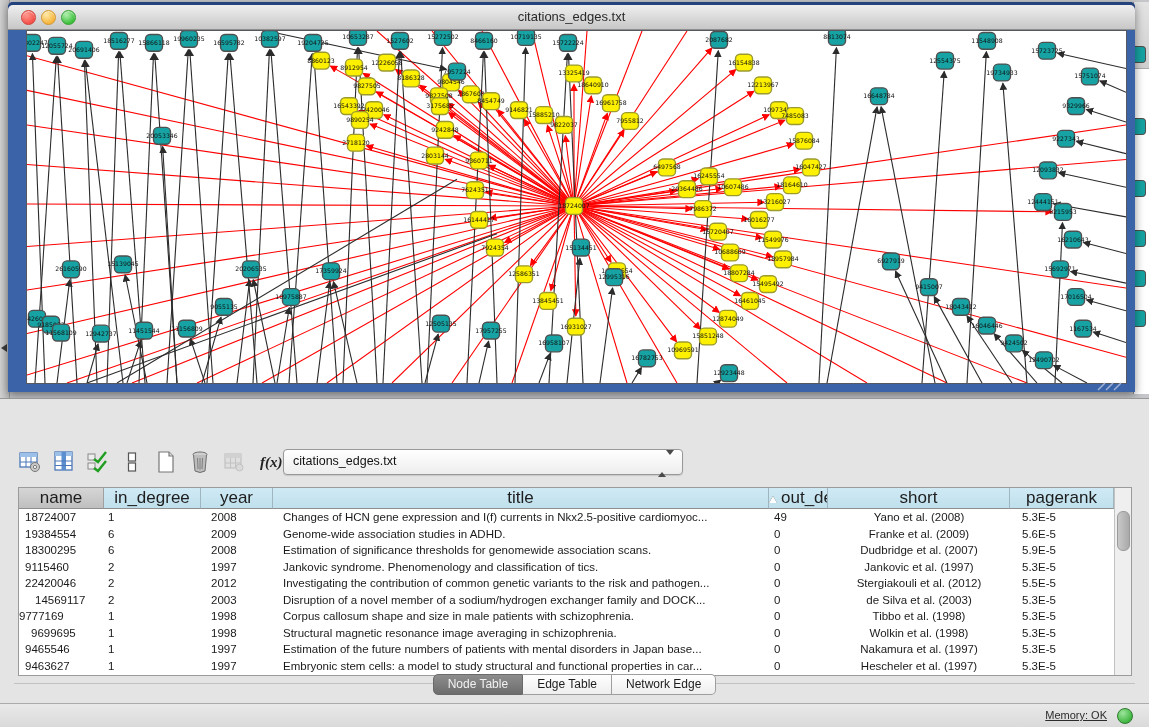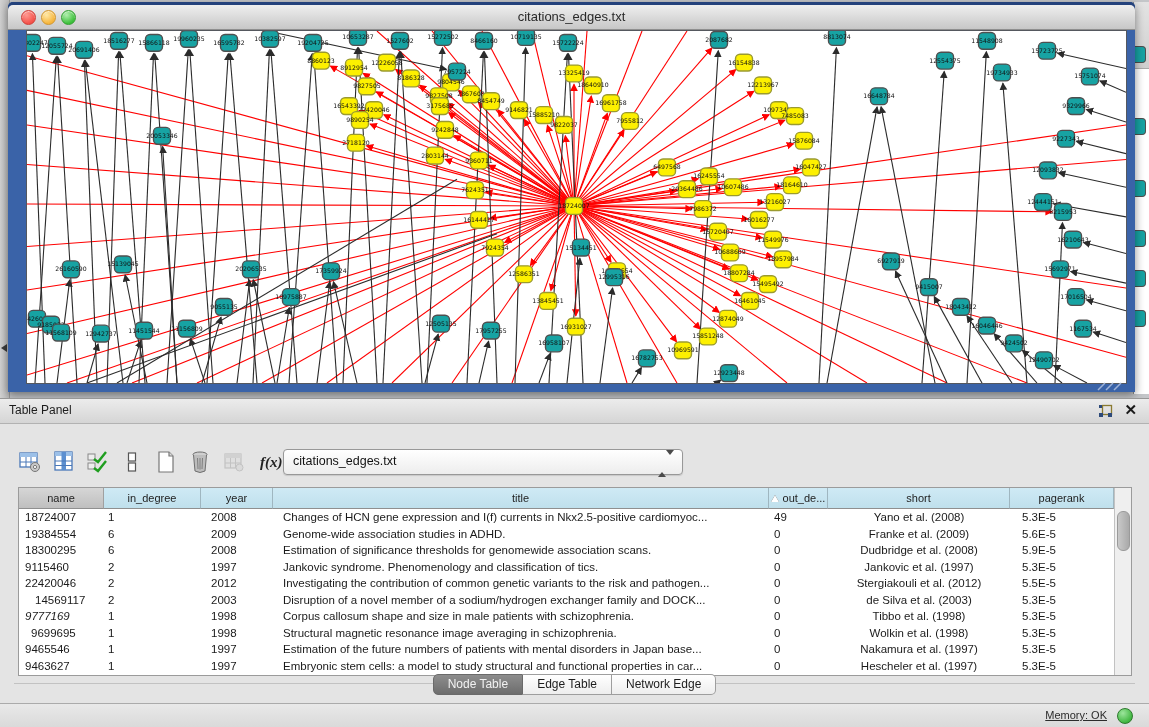--- a/index.html
+++ b/index.html
@@ -38,21 +38,21 @@
   .tool-btn{width:27px;height:28px;margin-right:7px;display:flex;align-items:center;justify-content:center;}
   .fx{font-family:"Liberation Serif",serif;font-style:italic;font-weight:bold;font-size:15px;color:#222;margin:0 10px 0 6px;}
   .combo{position:absolute;left:267px;top:4px;width:398px;height:24px;background:linear-gradient(#ffffff,#ededed);border:1px solid #989898;border-radius:4px;box-shadow:0 1px 1px rgba(0,0,0,.12);}
   .combo-text{position:absolute;left:9px;top:4px;font-size:12.5px;color:#111;}
   .combo-arrows{position:absolute;right:8px;top:5px;}
   .combo-arrows .up{width:0;height:0;border-left:4px solid transparent;border-right:4px solid transparent;border-bottom:5px solid #4a4a4a;margin-bottom:3px;}
   .combo-arrows .down{width:0;height:0;border-left:4px solid transparent;border-right:4px solid transparent;border-top:5px solid #4a4a4a;}
 
   .table-region{position:absolute;left:18px;top:88px;width:1112px;height:187px;background:#ffffff;border:1px solid #9b9b9b;}
   .thead{position:absolute;left:0;top:0;height:21px;display:flex;}
-  .th{box-sizing:border-box;height:21px;border-right:1px solid #9fb6c0;border-bottom:1px solid #8f8f8f;background:linear-gradient(#cfeaf5,#bfe0ec);font-size:11px;color:#1d1d1d;text-align:center;line-height:20px;overflow:hidden;white-space:nowrap;}
+  .th{box-sizing:border-box;height:21px;border-right:1px solid #9fb6c0;border-bottom:1px solid #8f8f8f;background:linear-gradient(#cfeaf5,#bfe0ec);font-size:17px;color:#1d1d1d;text-align:center;line-height:20px;overflow:hidden;white-space:nowrap;}
   .th.gray{background:linear-gradient(#d6d6d6,#bfbfbf);border-right:1px solid #a0a0a0;}
   .sort-tri{display:inline-block;width:0;height:0;border-left:4px solid transparent;border-right:4px solid transparent;border-bottom:7px solid #ffffff;margin-right:4px;position:relative;top:0px;filter:drop-shadow(0 0 0.5px #333);}
   .tbody{position:absolute;left:0;top:21px;right:16px;bottom:0;overflow:hidden;}
   .tr{display:flex;height:16.5px;background:#fff;}
   .td{box-sizing:border-box;font-size:11.5px;color:#1a1a1a;line-height:16.5px;overflow:hidden;white-space:nowrap;}
   .vscroll{position:absolute;right:0;top:0;bottom:0;width:16px;background:#efefef;border-left:1px solid #c2c2c2;}
   .vthumb{position:absolute;left:2px;top:23px;width:11px;height:38px;border-radius:6px;background:linear-gradient(90deg,#c9c9c9,#a9a9a9);border:1px solid #9a9a9a;}
 
   .tabs-line{position:absolute;left:14px;right:14px;top:284px;height:1px;background:#c2c2c2;}
   .tabs-row{position:absolute;left:0;top:275px;width:100%;display:flex;justify-content:center;}
@@ -735,30 +735,20 @@
             </g>
         </svg>
       </div>
       <svg class="resize-grip" width="26" height="9">
         <path d="M2,8 L9,1 M10,8 L17,1 M18,8 L25,1" stroke="#9fb3d8" stroke-width="1.5" fill="none"></path>
       </svg>
     </div>
   </div>
 
   <div class="table-panel">
-    <div class="tp-header">
-      <span class="tp-title">Table Panel</span>
-      <svg class="float-icon" width="15" height="15">
-        <rect x="4.5" y="1.5" width="9" height="9" fill="none" stroke="#8a7a30" stroke-width="1.3"></rect>
-        <rect x="1" y="9" width="4" height="4" fill="#2d4a7a"></rect>
-        <rect x="10" y="9" width="4" height="4" fill="#2d4a7a"></rect>
-        <rect x="1" y="1" width="3" height="3" fill="#2d4a7a"></rect>
-      </svg>
-      <span class="close-panel">✕</span>
-    </div>
 
     <div class="toolbar">
       <div class="tool-btn">
         <svg width="24" height="24">
             <rect x="2" y="3" width="17" height="14" fill="#fff" stroke="#4a78b8" stroke-width="1.3"></rect>
             <rect x="2" y="3" width="17" height="4" fill="#9cc0e8"></rect>
             <line x1="8" y1="7" x2="8" y2="17" stroke="#4a78b8"></line>
             <line x1="13" y1="7" x2="13" y2="17" stroke="#4a78b8"></line>
             <line x1="2" y1="12" x2="19" y2="12" stroke="#4a78b8"></line>
             <circle cx="17" cy="17" r="4.5" fill="#c9c9c9" stroke="#777"></circle>
@@ -848,21 +838,21 @@
             <div class="td" style="width: 59px; padding-left: 5px;">0</div>
             <div class="td" style="width: 182px; padding-left: 0px; text-align: center;">Franke et al. (2009)</div>
             <div class="td" style="width: 104px; padding-left: 12px;">5.6E-5</div>
           </div>
           <div class="tr">
             <div class="td" style="width: 85px; padding-left: 6px;">18300295</div>
             <div class="td" style="width: 97px; padding-left: 4px;">6</div>
             <div class="td" style="width: 72px; padding-left: 10px;">2008</div>
             <div class="td" style="width: 496px; padding-left: 10px;">Estimation of significance thresholds for genomewide association scans.</div>
             <div class="td" style="width: 59px; padding-left: 5px;">0</div>
-            <div class="td" style="width: 182px; padding-left: 0px; text-align: center;">Dudbridge et al. (2008)</div>
+            <div class="td" style="width: 182px; padding-left: 0px; text-align: center;">Dudbridge et al. (2007)</div>
             <div class="td" style="width: 104px; padding-left: 12px;">5.9E-5</div>
           </div>
           <div class="tr">
             <div class="td" style="width: 85px; padding-left: 6px;">9115460</div>
             <div class="td" style="width: 97px; padding-left: 4px;">2</div>
             <div class="td" style="width: 72px; padding-left: 10px;">1997</div>
             <div class="td" style="width: 496px; padding-left: 10px;">Jankovic syndrome. Phenomenology and classification of tics.</div>
             <div class="td" style="width: 59px; padding-left: 5px;">0</div>
             <div class="td" style="width: 182px; padding-left: 0px; text-align: center;">Jankovic et al. (1997)</div>
             <div class="td" style="width: 104px; padding-left: 12px;">5.3E-5</div>
@@ -879,21 +869,21 @@
           <div class="tr">
             <div class="td" style="width: 85px; padding-left: 16px;">14569117</div>
             <div class="td" style="width: 97px; padding-left: 4px;">2</div>
             <div class="td" style="width: 72px; padding-left: 10px;">2003</div>
             <div class="td" style="width: 496px; padding-left: 10px;">Disruption of a novel member of a sodium/hydrogen exchanger family and DOCK...</div>
             <div class="td" style="width: 59px; padding-left: 5px;">0</div>
             <div class="td" style="width: 182px; padding-left: 0px; text-align: center;">de Silva et al. (2003)</div>
             <div class="td" style="width: 104px; padding-left: 12px;">5.3E-5</div>
           </div>
           <div class="tr">
-            <div class="td" style="width: 85px; padding-left: 6px; font-style: italic;">9777169</div>
+            <div class="td" style="width: 85px; ">9777169</div>
             <div class="td" style="width: 97px; padding-left: 4px;">1</div>
             <div class="td" style="width: 72px; padding-left: 10px;">1998</div>
             <div class="td" style="width: 496px; padding-left: 10px;">Corpus callosum shape and size in male patients with schizophrenia.</div>
             <div class="td" style="width: 59px; padding-left: 5px;">0</div>
             <div class="td" style="width: 182px; padding-left: 0px; text-align: center;">Tibbo et al. (1998)</div>
             <div class="td" style="width: 104px; padding-left: 12px;">5.3E-5</div>
           </div>
           <div class="tr">
             <div class="td" style="width: 85px; padding-left: 12px;">9699695</div>
             <div class="td" style="width: 97px; padding-left: 4px;">1</div>

